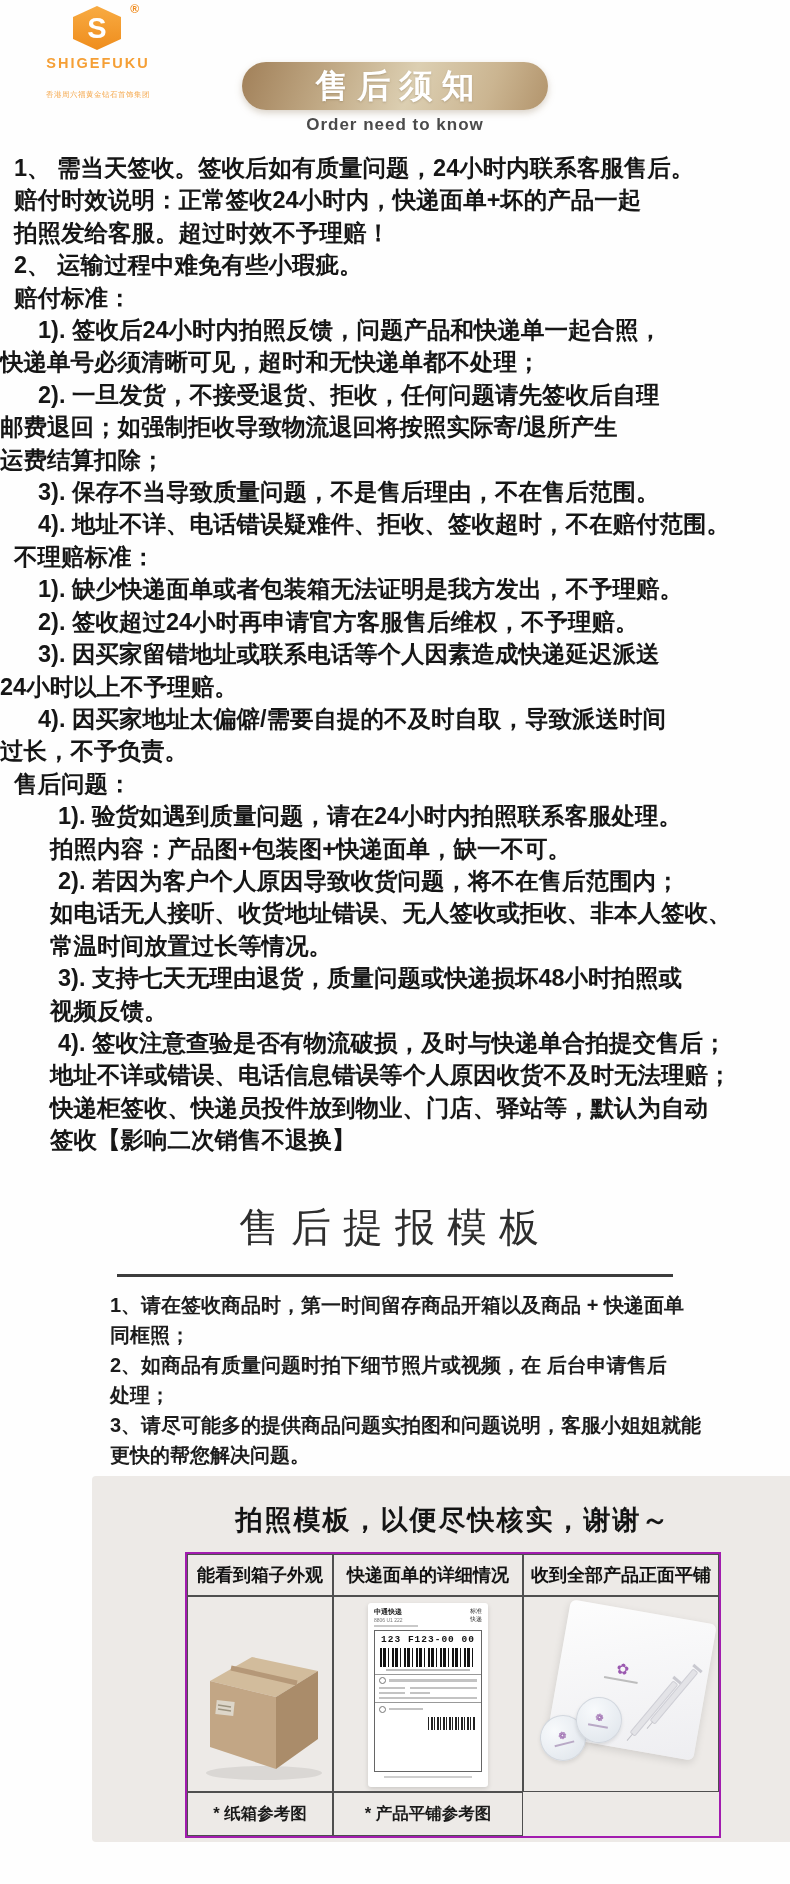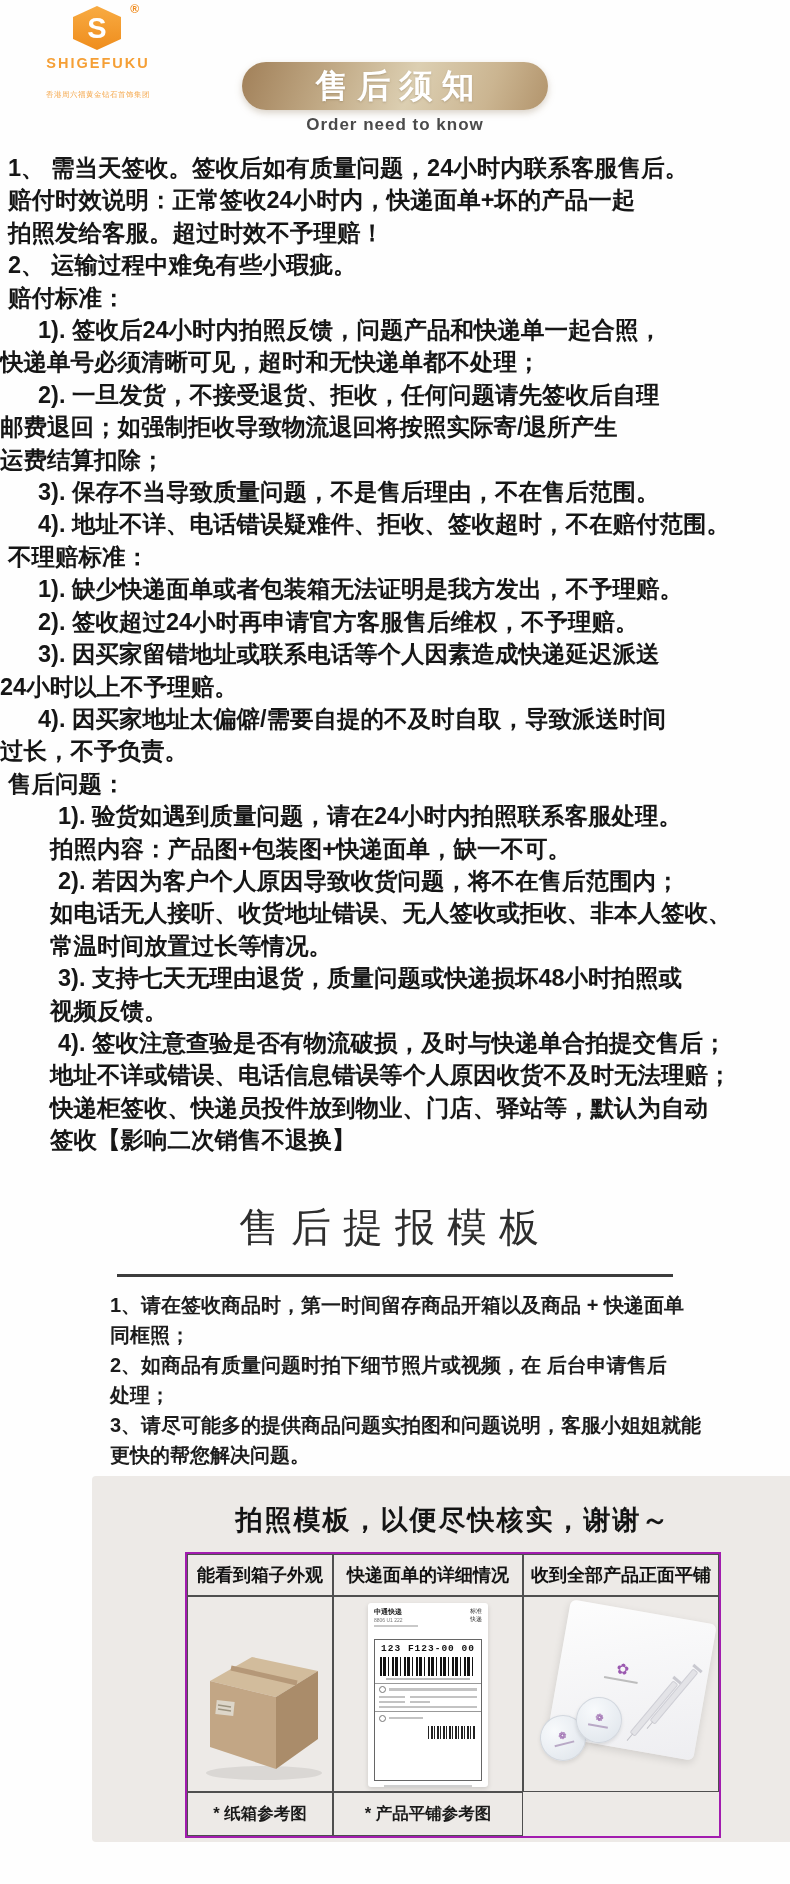--- a/index.html
+++ b/index.html
@@ -23,21 +23,21 @@
         background:linear-gradient(110deg,#a18059 0%,#c2ab87 30%,#dccfb2 55%,#cbb591 80%,#b2946c 100%);
         box-shadow:0 3px 7px rgba(150,130,100,.35);}
   .pill-text{color:#fff;font-size:33px;font-weight:bold;letter-spacing:9px;margin-right:-9px;
              text-shadow:0 1px 2px rgba(120,100,70,.35);}
   .subtitle{position:absolute;top:115px;width:100%;text-align:center;font-size:17px;
             color:#4a4a4a;font-weight:bold;letter-spacing:1px;}
 
   
   .notice{position:absolute;top:152px;left:0;right:2px;}
   .ln{font-size:23.5px;line-height:32.4px;font-weight:600;color:#161616;white-space:nowrap;}
-  .i0{padding-left:8px;}
+  .i0{padding-left:14px;}
   .i1{padding-left:38px;}
   .i1c{}
   .i2{padding-left:58px;}
   .i2c{padding-left:50px;}
 
   
   .tpl-title{position:absolute;top:1200px;width:100%;text-align:center;font-size:40px;
              color:#2e2e2e;letter-spacing:12px;font-weight:500;}
   .tpl-divider{position:absolute;top:1274px;left:50%;transform:translateX(-50%);
                width:556px;height:3px;background:#3c3c3c;}
@@ -60,21 +60,21 @@
 
   
   .wb{position:absolute;left:50%;top:6px;transform:translateX(-50%);width:120px;height:184px;
       background:#fff;border-radius:3px;box-shadow:0 2px 5px rgba(0,0,0,.14);
       padding:5px 6px;box-sizing:border-box;}
   .wb-head{display:flex;justify-content:space-between;align-items:flex-start;}
   .wb-courier{font-size:7px;font-weight:bold;color:#222;line-height:1.1;}
   .wb-no{font-size:5px;color:#777;margin-top:1px;}
   .wb-svc{font-size:6px;color:#333;text-align:right;line-height:1.3;}
   .wb-mline{height:2px;background:#c9c9c9;margin-top:2px;}
-  .wb-box{border:1px solid #666;margin-top:12px;height:142px;padding:3px 3px 0;box-sizing:border-box;}
+  .wb-box{border:1px solid #666;margin-top:3px;height:142px;padding:3px 3px 0;box-sizing:border-box;}
   .wb-code{font-family:"Liberation Mono",monospace;font-size:9.5px;font-weight:bold;
            text-align:center;letter-spacing:1px;color:#111;}
   .wb-bar{height:19px;margin:3px 2px 1px;
           background:repeating-linear-gradient(90deg,#111 0 2px,#fff 2px 3px,#111 3px 6px,#fff 6px 8px,#111 8px 9px,#fff 9px 12px);}
   .wb-sub{height:2px;background:#bdbdbd;margin:2px 8px;}
   .wb-sep{border-top:1px solid #999;margin:3px -3px 2px;}
   .wb-row{display:flex;align-items:center;margin:2.5px 1px 0;}
   .wb-dot{width:5px;height:5px;border:1px solid #777;border-radius:50%;margin-right:3px;flex:0 0 auto;}
   .wb-fld{height:2.5px;background:#c3c3c3;flex:1;}
   .wb-fld.s{flex:0 0 26px;margin-right:5px;}

